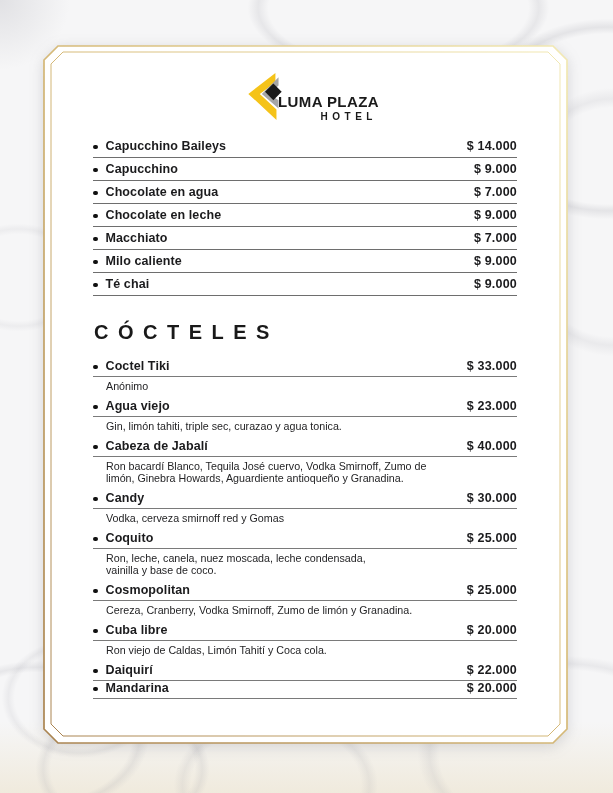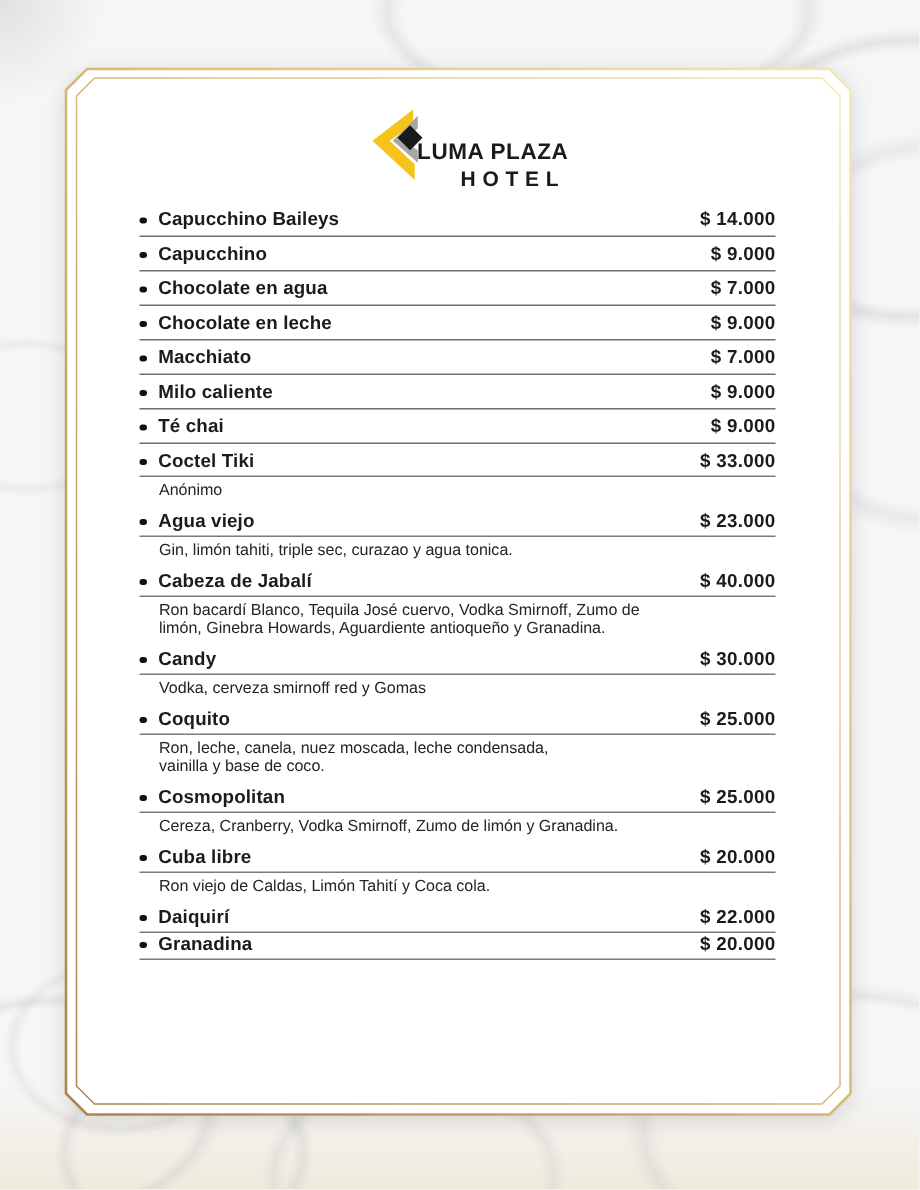--- a/index.html
+++ b/index.html
@@ -27,21 +27,21 @@
   }
   .frame{position:absolute;left:0;top:0;filter:drop-shadow(0 3px 7px rgba(90,90,100,0.20));}
   .content{
     position:absolute;left:51px;top:52px;width:509px;height:613px;
     box-sizing:border-box;padding:20px 43px 0 42px;color:#1b1b1d;
   }
   .logo-row{display:flex;justify-content:center;align-items:flex-start;height:50px;margin-bottom:17px;transform:translateX(8px);}
   .logo-mark{flex:0 0 auto;}
   .logo-text{margin:22px 0 0 -5px;line-height:1;}
   .logo-name{font-size:15px;font-weight:bold;letter-spacing:0.4px;color:#1a1a1a;white-space:nowrap;}
-  .logo-sub{font-size:14px;font-weight:bold;letter-spacing:4.5px;color:#1a1a1a;text-align:right;margin-top:3px;padding-right:2px;}
+  .logo-sub{font-size:10px;font-weight:bold;letter-spacing:4.5px;color:#1a1a1a;text-align:right;margin-top:3px;padding-right:2px;}
   .srow{display:flex;align-items:flex-start;border-bottom:1px solid #6e6e6e;padding-bottom:3px;margin-bottom:4px;line-height:15px;}
   .crow{display:flex;align-items:flex-end;border-bottom:1px solid #7a7a7a;padding-bottom:2px;line-height:15px;}
   .dot{width:4.5px;height:4.5px;border-radius:50%;background:#101010;margin-right:8px;flex:0 0 auto;align-self:center;margin-top:1px;}
   .nm{font-size:12.5px;font-weight:bold;letter-spacing:0.1px;}
   .pr{margin-left:auto;font-size:12.5px;font-weight:bold;letter-spacing:0.2px;white-space:nowrap;}
   .desc{font-size:10.7px;line-height:12px;color:#242426;margin:3px 0 7px 13px;white-space:pre-line;}
   .citem{margin-bottom:0;}
   .section-title{font-size:20px;font-weight:bold;letter-spacing:9.5px;color:#191919;margin:25px 0 15px 1px;}
 </style>
 </head>
@@ -106,20 +106,21 @@
       <span class="nm">Milo caliente</span>
       <span class="pr">$ 9.000</span>
     </div>
     <div class="srow">
       <span class="dot"></span>
       <span class="nm">Té chai</span>
       <span class="pr">$ 9.000</span>
     </div>
   </div>
 
+  <div class="section-title">CÓCTELES</div>
 
   <div>
     <div class="citem">
       <div class="crow">
         <span class="dot"></span>
         <span class="nm">Coctel Tiki</span>
         <span class="pr">$ 33.000</span>
       </div>
       <div class="desc">Anónimo</div>
     </div>
@@ -176,19 +177,19 @@
     <div class="citem">
       <div class="crow">
         <span class="dot"></span>
         <span class="nm">Daiquirí</span>
         <span class="pr">$ 22.000</span>
       </div>
     </div>
     <div class="citem">
       <div class="crow">
         <span class="dot"></span>
-        <span class="nm">Granadina</span>
+        <span class="nm">Mandarina</span>
         <span class="pr">$ 20.000</span>
       </div>
     </div>
   </div>
 
 </div>
 
 </body></html>

